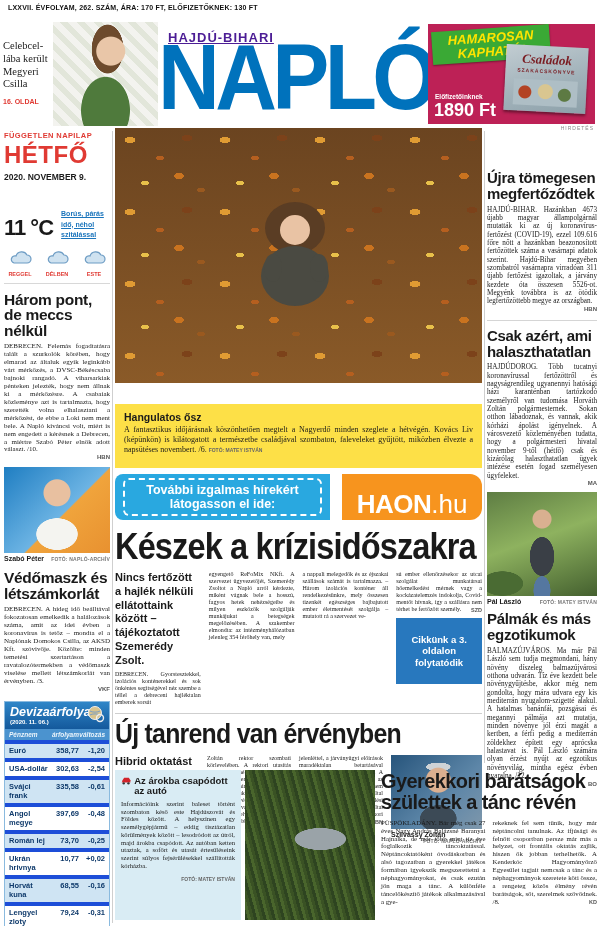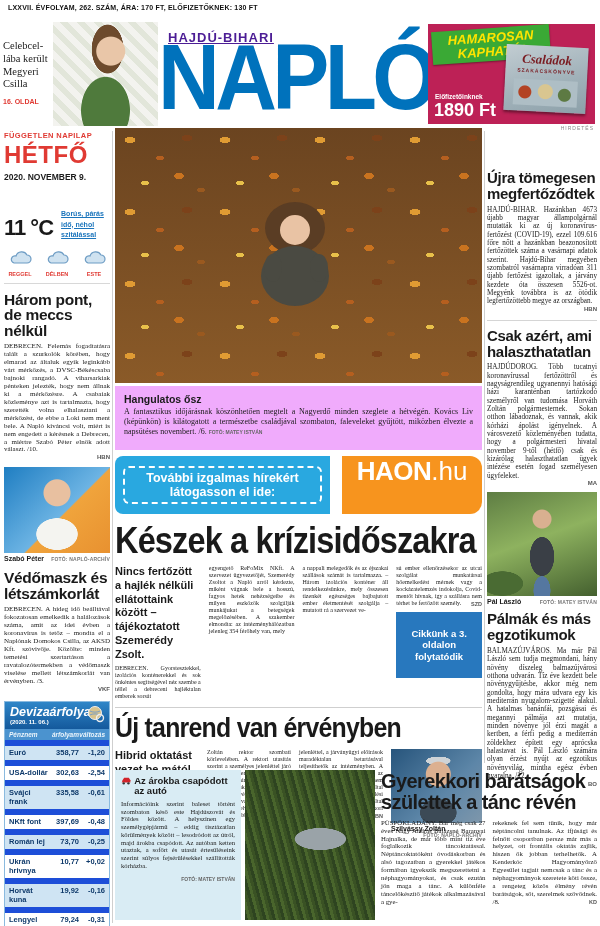--- a/index.html
+++ b/index.html
@@ -63,49 +63,49 @@
     radial-gradient(circle at 50% 30%,#e8c0a0 0 13px,transparent 14px),
     radial-gradient(ellipse 34px 26px at 50% 78%,#f4f4f0 0 60%,transparent 62%),
     linear-gradient(135deg,#1f7ec2,#6db4e4 55%,#f0a43c 56%,#e89130);}
   
   .fx{margin-top:9px;border:1px solid #8abadf;}
   .fx-head{position:relative;height:24px;background:linear-gradient(180deg,#2f86c8,#14599c);color:#fff;padding:3px 5px 0;}
   .fx-title{font-size:12.5px;font-weight:900;font-style:italic;}
   .fx-date{font-size:6px;font-weight:bold;}
   .fx-globe{position:absolute;right:4px;top:3px;}
   .fx-th{display:flex;background:#4b93cf;color:#eaf4fb;font-size:6.5px;font-style:italic;padding:2px 4px;}
-  .fx-row{display:flex;font-size:7.5px;color:#0f3a6b;padding:2.5px 4px;border-top:6px solid #1d4ed8;}
+  .fx-row{display:flex;font-size:7.5px;color:#0f3a6b;padding:2.5px 4px;border-top:4px solid #1d4ed8;}
   .fx-row:nth-child(odd){background:#cfe4f3;}
   .fx-c1{flex:1;font-weight:bold;}
   .fx-c2{width:30px;text-align:right;font-weight:bold;}
   .fx-c3{width:26px;text-align:right;font-weight:bold;}
   
   .toc{margin-top:8px;}
   .toc-head{background:#54585a;color:#fff;font-weight:900;font-size:10px;padding:2px 5px;}
   .toc-row{display:flex;justify-content:space-between;font-size:6.8px;padding:2px 1px;border-bottom:1px dotted #aaa;}
   .toc-page{color:#333;}
   
   .photo-main{height:255px;position:relative;background:
     radial-gradient(ellipse 9px 5px at 15px 12px,#e09b33 60%,transparent 62%),
     radial-gradient(ellipse 7px 4px at 45px 30px,#b55f1f 60%,transparent 62%),
     radial-gradient(ellipse 9px 5px at 72px 10px,#7c421a 60%,transparent 62%),
     radial-gradient(ellipse 6px 4px at 30px 55px,#e8c04a 60%,transparent 62%),
     radial-gradient(ellipse 8px 5px at 64px 48px,#c9731f 60%,transparent 62%),
     radial-gradient(ellipse 7px 4px at 86px 62px,#9a591f 60%,transparent 62%),
     linear-gradient(180deg,#6b4420,#8a5a28);
     background-size:95px 72px,95px 72px,95px 72px,95px 72px,95px 72px,95px 72px,100% 100%;}
-  .caption-box{background:#f0abfc;margin-top:3px;padding:7px 9px 6px;box-sizing:border-box;height:64px;}
+  .caption-box{background:#fde047;margin-top:21px;padding:7px 9px 6px;box-sizing:border-box;height:64px;}
   .caption-title{font-size:10.5px;font-weight:900;}
   .caption-text{font-family:"Liberation Serif",serif;font-size:8px;line-height:1.22;margin-top:2px;text-align:justify;}
   .caption-credit{font-family:"Liberation Sans",sans-serif;font-size:5px;font-weight:bold;color:#666;}
-  .banner{display:flex;margin-top:6px;height:58px;gap:12px;}
+  .banner{display:flex;margin-top:6px;height:46px;gap:12px;}
   .banner-blue{width:215px;background:#29a8e0;border-radius:8px 0 0 8px;display:flex;align-items:center;justify-content:center;}
   .banner-blue-inner{width:195px;border:2px dashed #fff;border-radius:6px;padding:3px 0;
     text-align:center;color:#fff;font-weight:800;font-size:12.5px;line-height:1.15;}
-  .banner-orange{flex:1;background:#f7941e;border-radius:0 12px 12px 0;display:flex;align-items:flex-start;justify-content:center;color:#fff;}
+  .banner-orange{flex:1;background:#f7941e;border-radius:0 12px 12px 0;display:flex;align-items:flex-end;justify-content:center;color:#fff;}
   .haon-b{font-weight:900;font-size:26px;letter-spacing:-.5px;}
   .haon-l{font-weight:400;font-size:26px;}
   .h1{font-size:37px;font-weight:900;letter-spacing:-1px;line-height:1;margin-top:8px;white-space:nowrap;
     transform:scaleX(.88);transform-origin:left center;}
   .cols{display:flex;gap:8px;margin-top:6px;}
   .col{flex:1;min-width:0;}
   .lead{font-size:11px;font-weight:800;line-height:1.25;margin-bottom:4px;}
   .cbody{font-family:"Liberation Serif",serif;font-size:6px;line-height:1.16;text-align:justify;color:#1b1b1b;margin:0;}
   .csig{text-align:right;font-size:5.5px;font-weight:bold;color:#555;margin-top:-6px;}
   .continue{margin-top:5px;background:#2878be;color:#fff;font-weight:800;font-size:9.5px;line-height:1.2;
@@ -255,37 +255,37 @@
           <span class="fx-c1">USA-dollár</span>
           <span class="fx-c2">302,63</span>
           <span class="fx-c3">-2,54</span>
         </div>
       <div class="fx-row">
           <span class="fx-c1">Svájci frank</span>
           <span class="fx-c2">335,58</span>
           <span class="fx-c3">-0,61</span>
         </div>
       <div class="fx-row">
-          <span class="fx-c1">NKft font</span>
+          <span class="fx-c1">Angol megye</span>
           <span class="fx-c2">397,69</span>
           <span class="fx-c3">-0,48</span>
         </div>
       <div class="fx-row">
           <span class="fx-c1">Román lej</span>
           <span class="fx-c2">73,70</span>
           <span class="fx-c3">-0,25</span>
         </div>
       <div class="fx-row">
           <span class="fx-c1">Ukrán hrivnya</span>
           <span class="fx-c2">10,77</span>
           <span class="fx-c3">+0,02</span>
         </div>
       <div class="fx-row">
           <span class="fx-c1">Horvát kuna</span>
-          <span class="fx-c2">19,92</span>
+          <span class="fx-c2">68,55</span>
           <span class="fx-c3">-0,16</span>
         </div>
       <div class="fx-row">
           <span class="fx-c1">Lengyel zloty</span>
           <span class="fx-c2">79,24</span>
           <span class="fx-c3">-0,31</span>
         </div>
     </div>
 
     <div class="toc">

